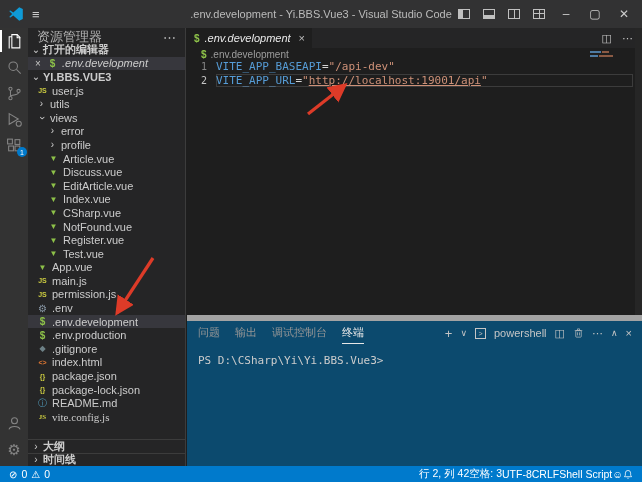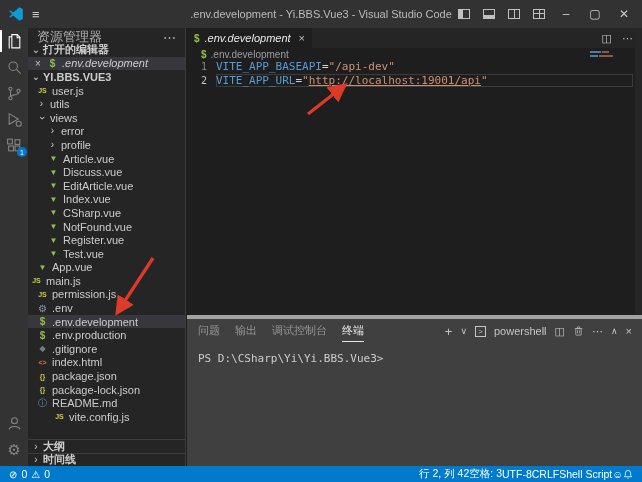--- a/index.html
+++ b/index.html
@@ -76,21 +76,21 @@
   .tok-op  { color:#d4d4d4; }
   .tok-str { color:#ce9178; }
   .tok-str-link { color:#ce9178; text-decoration:underline; }
   .minimap { position:absolute; top:23px; right:26px; width:26px; }
   .mm-row { height:2px; margin-bottom:2px; display:flex; gap:1px; }
   .mm-b { background:#4e7ba3; height:2px; }
   .mm-o { background:#8a5a44; height:2px; }
   .scroll-strip { position:absolute; right:0; top:0; width:7px; height:100%; background:#262626; }
 
   
-  .panel { position:absolute; left:187px; right:0; top:315px; bottom:16px; background:#404040; border-top:4px solid #a3a3a3; }
+  .panel { position:absolute; left:187px; right:0; top:315px; bottom:16px; background:#0c4a6e; border-top:6px solid #a3a3a3; }
   .panel-tabs { height:24px; display:flex; align-items:center; padding-left:11px; gap:15px; font-size:11px; color:#969696; }
   .ptab { line-height:21px; border-bottom:1px solid transparent; }
   .ptab.active { color:#e7e7e7; border-bottom-color:#e7e7e7; }
   .panel-actions { margin-left:auto; display:flex; align-items:center; gap:8px; padding-right:10px; color:#c5c5c5; font-size:11px; }
   .ps-box { width:11px; height:11px; border:1px solid #c5c5c5; font-size:7px; line-height:9px; text-align:center; display:inline-block; }
   .term { font-family:"DejaVu Sans Mono",monospace; font-size:11px; color:#cccccc; padding:9px 0 0 11px; }
 
   
   .statusbar { position:absolute; left:0; right:0; bottom:0; height:16px; background:#007acc; color:#ffffff;
                display:flex; align-items:center; font-size:10.5px; padding:0 9px; z-index:5; }
@@ -239,21 +239,21 @@
         <span>Register.vue</span>
       </div>
       <div class="trow" style="padding-left: 20px;">
         <span class="ticon fi-vue">▼</span>
         <span>Test.vue</span>
       </div>
       <div class="trow" style="padding-left: 9px;">
         <span class="ticon fi-vue">▼</span>
         <span>App.vue</span>
       </div>
-      <div class="trow" style="padding-left: 3px;">
+      <div class="trow" style="padding-left: 9px;">
         <span class="ticon fi-js">JS</span>
         <span>main.js</span>
       </div>
       <div class="trow" style="padding-left: 9px;">
         <span class="ticon fi-js">JS</span>
         <span>permission.js</span>
       </div>
       <div class="trow" style="padding-left: 9px;">
         <span class="ticon fi-gear">⚙</span>
         <span>.env</span>
@@ -279,21 +279,21 @@
         <span>package.json</span>
       </div>
       <div class="trow" style="padding-left: 9px;">
         <span class="ticon fi-json">{}</span>
         <span>package-lock.json</span>
       </div>
       <div class="trow" style="padding-left: 9px;">
         <span class="ticon fi-info">ⓘ</span>
         <span>README.md</span>
       </div>
-      <div class="trow" style="padding-left: 26px;">
+      <div class="trow" style="padding-left: 9px; font-family: Liberation Serif, serif;">
         <span class="ticon fi-js">JS</span>
         <span>vite.config.js</span>
       </div>
     </div>
   <div class="sb-bottom">
     <div class="sec-head">
       <span class="chev">›</span>
       <span>大纲</span>
     </div>
     <div class="sec-head">

